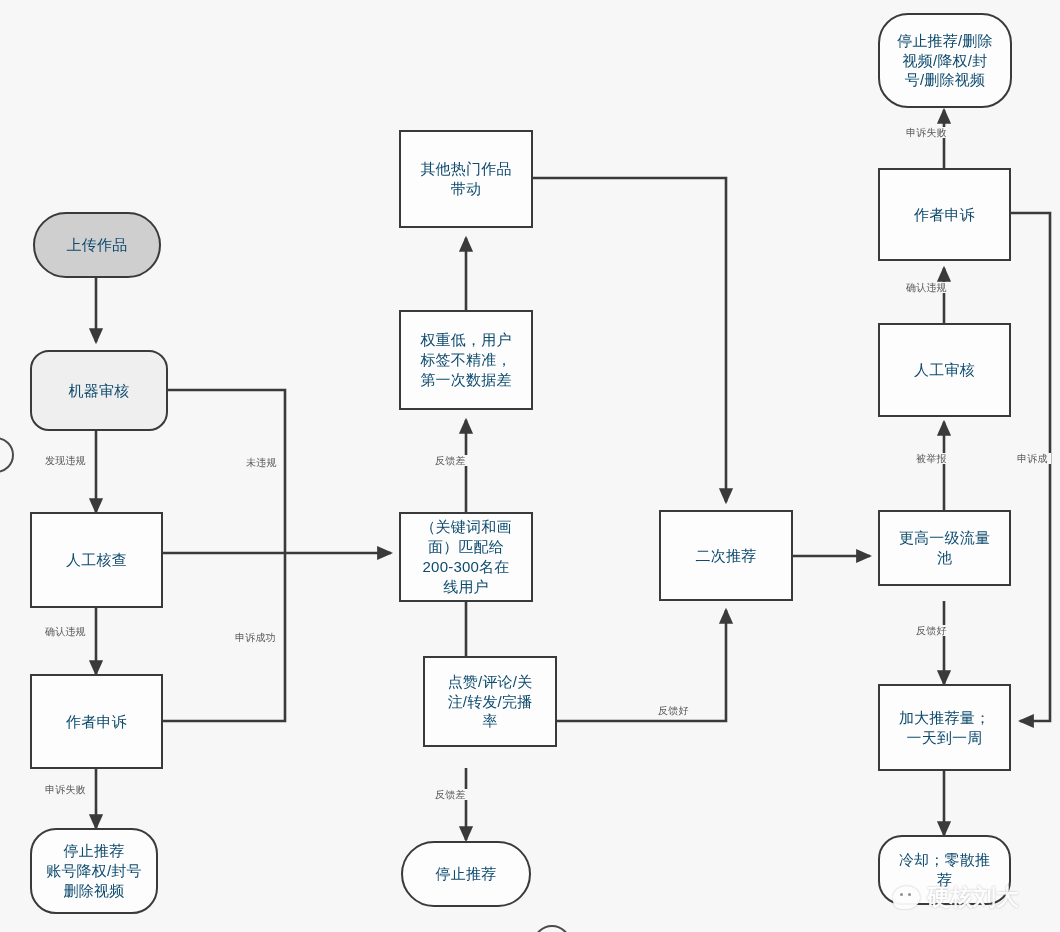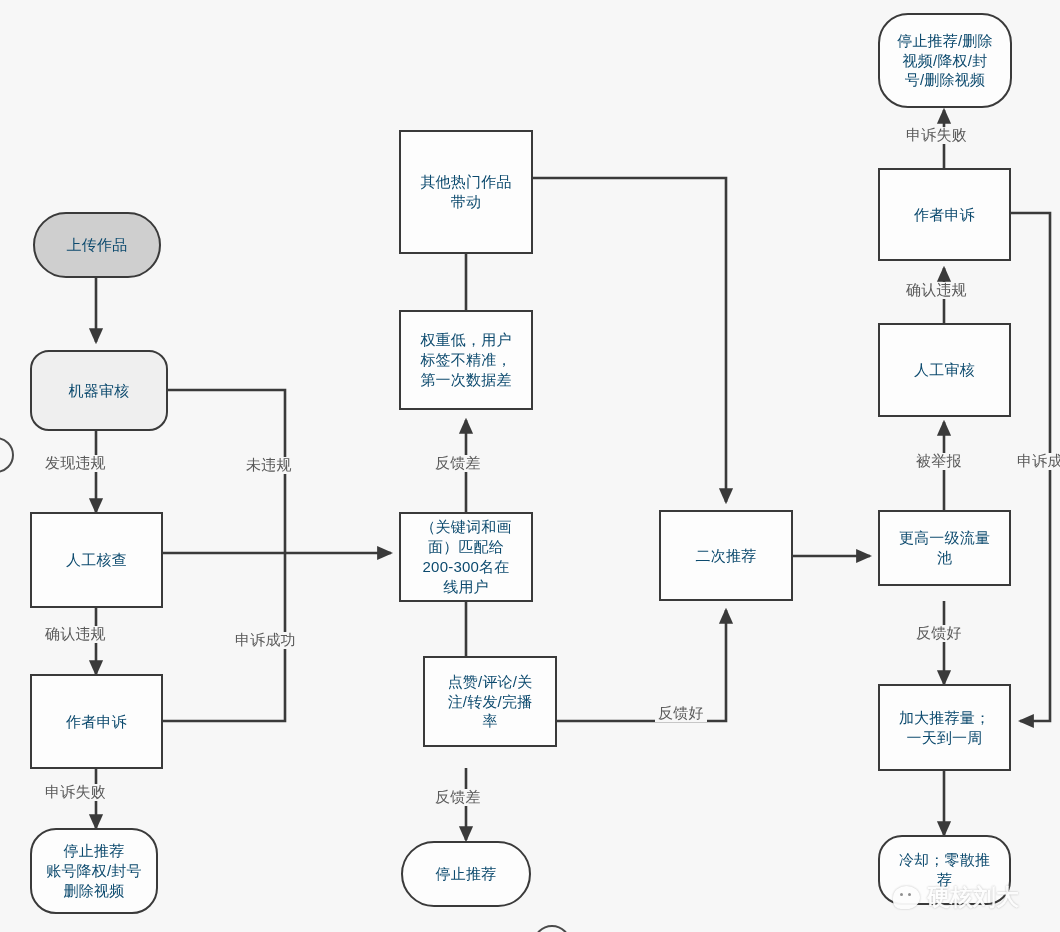--- a/index.html
+++ b/index.html
@@ -40,21 +40,21 @@
     padding: 2px 6px;
     white-space: pre-line;
   }
   .node.process { border-radius: 0; }
   .node.terminal { border-radius: 34px; }
   .node.shaded { background: #cfcfcf; }
   .node.lightgray { background: #efefef; }
   .edge-label {
     position: absolute;
     color: #5a5a5a;
-    font-size: 15px;
+    font-size: 10px;
     letter-spacing: 0.2px;
     background: #f7f7f7;
     padding: 0 3px;
     white-space: nowrap;
     line-height: 1.1;
     text-align: right;
   }
   .watermark {
     position: absolute;
     display: flex;
@@ -145,21 +145,21 @@
   <div class="node process lightgray" style="left:30px; top:350px; width:138px; height:81px;border-radius:19px;">机器审核</div>
 
   <div class="node process" style="left:30px; top:512px; width:133px; height:96px;">人工核查</div>
 
   <div class="node process" style="left:30px; top:674px; width:133px; height:95px;">作者申诉</div>
 
   <div class="node terminal" style="left:30px; top:828px; width:128px; height:86px; border-radius:26px;">停止推荐
 账号降权/封号
 删除视频</div>
 
-  <div class="node process" style="left:399px; top:130px; width:134px; height:124px;">其他热门作品
+  <div class="node process" style="left:399px; top:130px; width:134px; height:98px;">其他热门作品
 带动</div>
 
   <div class="node process" style="left:399px; top:310px; width:134px; height:100px;">权重低，用户
 标签不精准，
 第一次数据差</div>
 
   <div class="node process" style="left:399px; top:512px; width:134px; height:90px;">（关键词和画
 面）匹配给
 200-300名在
 线用户</div>

